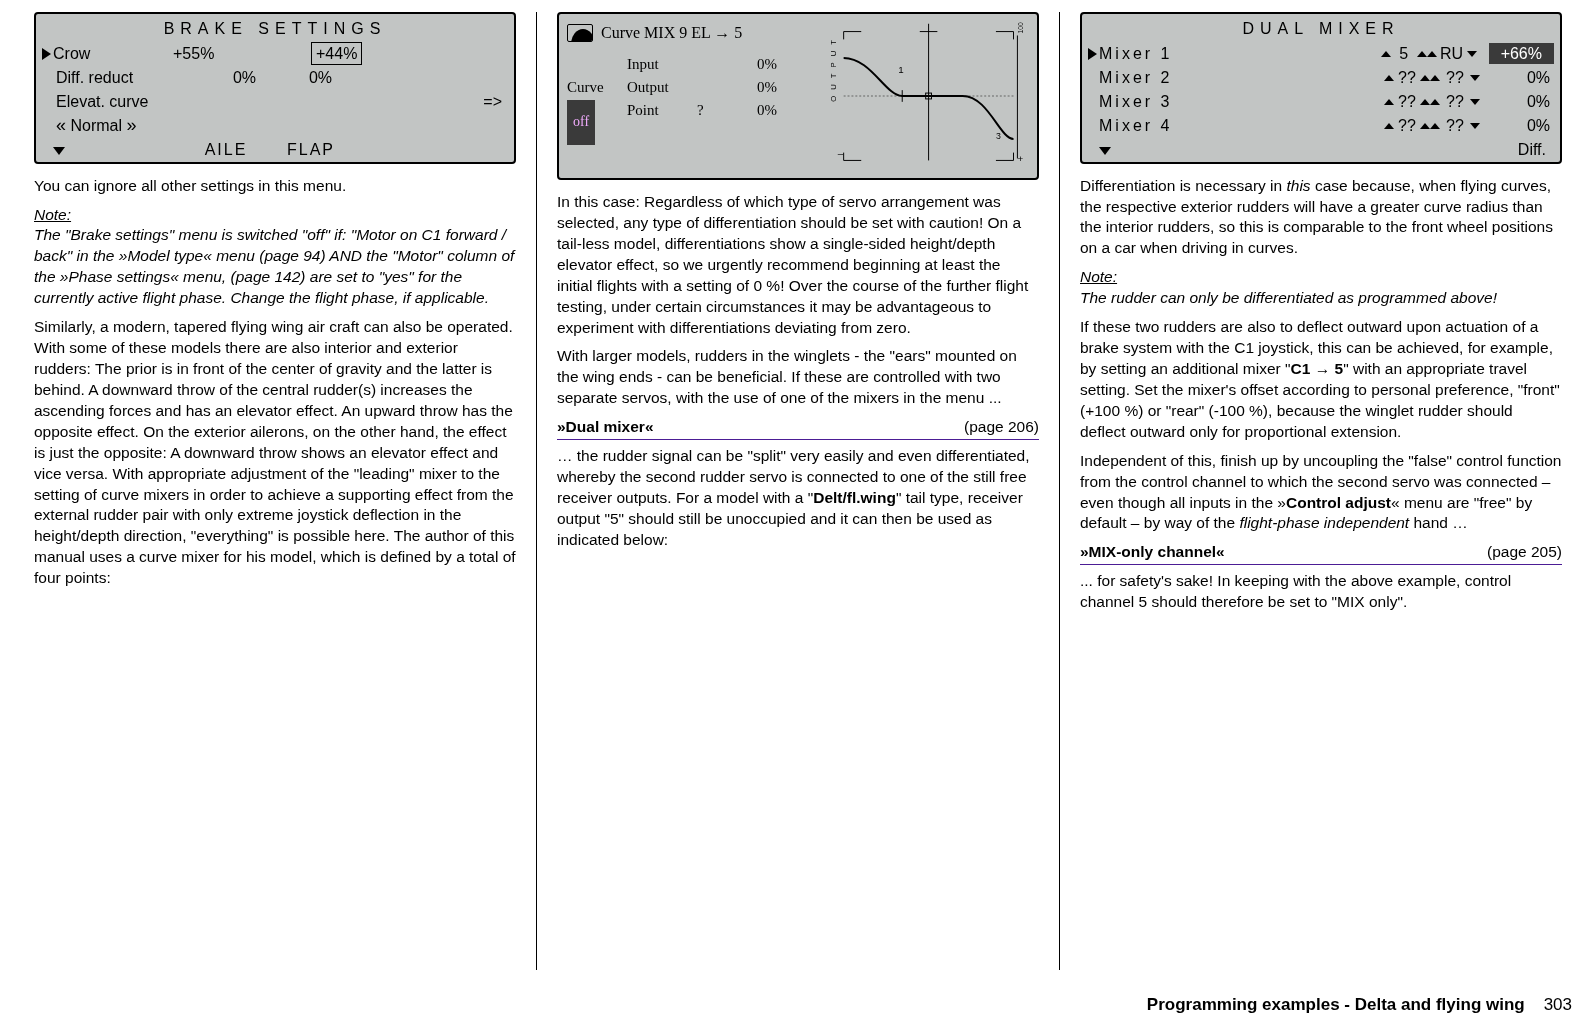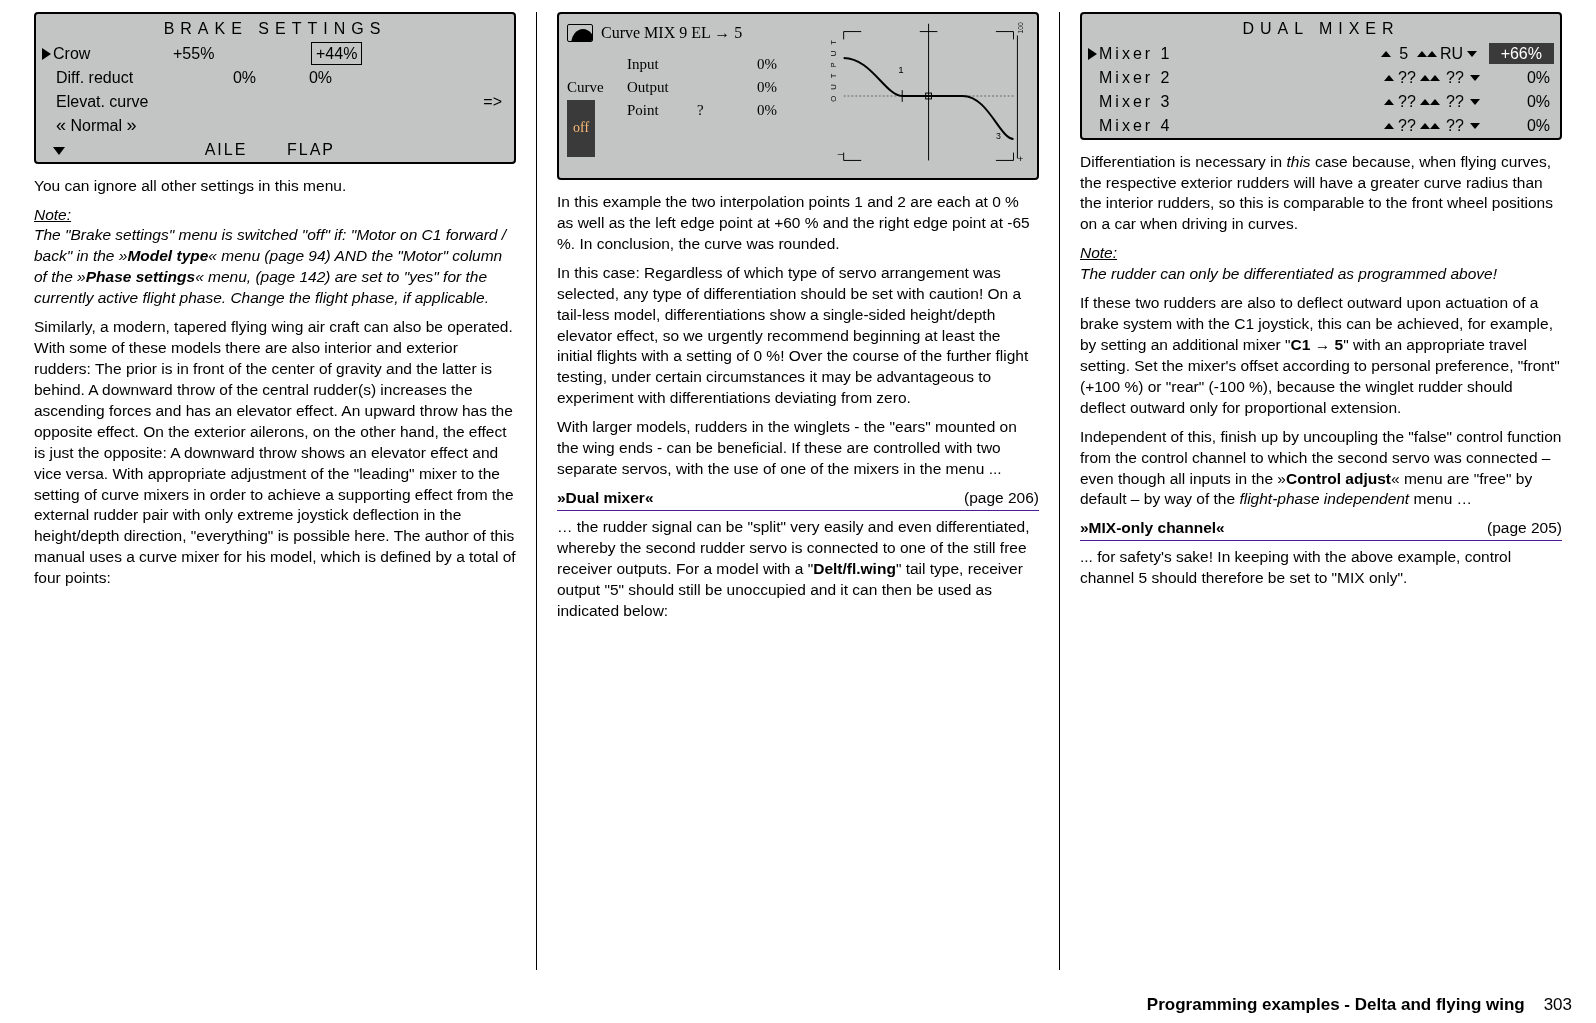--- a/index.html
+++ b/index.html
@@ -87,21 +87,21 @@
     text-align: right;
   }
   .dbl-l::before { content: "«"; font-size: 18px; }
   .dbl-r::after  { content: "»"; font-size: 18px; }
   .arrow-go::after { content: "=>"; letter-spacing: 0; }
   
   p { margin: 0 0 8px 0; text-align: left; }
   .note-label { text-decoration: underline; font-style: italic; }
   .italic { font-style: italic; }
   .bold { font-weight: bold; }
-  .bold-it { font-weight: bold; font-style: italic; }
+  .bold-it { font-weight: normal; font-style: italic; }
   .link-row {
     display: flex;
     justify-content: space-between;
     border-bottom: 1px solid #4c1d95;
     margin: 4px 0 6px 0;
     padding-bottom: 1px;
   }
   .footer {
     position: absolute;
     bottom: 6px;
@@ -119,21 +119,21 @@
     width: 26px; height: 18px; border:1px solid #000; border-radius: 2px;
     position: relative; background: #c2c5c4; overflow:hidden;
   }
   .arc-icon::before {
     content:""; position:absolute; left:3px; top:4px; width:20px; height:24px;
     border: 2px solid #000; border-radius: 50% 50% 0 0 / 60% 60% 0 0;
     border-bottom: none; background:#000;
     clip-path: polygon(0 0,100% 0,100% 55%,0 55%);
   }
   .curve-off {
-    background:#3a3a3a; color:#fdba74; padding:19px 6px; display:inline-block;
+    background:#3a3a3a; color:#f0abfc; padding:13px 6px; display:inline-block;
     font-size:14px; margin-right:20px;
   }
   .curve-tbl { display:grid; grid-template-columns: 60px 70px 30px 50px; row-gap:3px; font-size:15px; padding-left: 2px;}
   svg.graph { width: 100%; height: 100%; }
 </style>
 </head>
 <body>
 
 <div class="page">
 
@@ -237,21 +237,20 @@
           <line x1="72" y1="78" x2="72" y2="90" stroke="#000"></line>
           <text x="68" y="60" font-size="10">1</text>
 
           <rect x="96" y="81" width="6" height="6" fill="none" stroke="#000"></rect>
 
           <text x="168" y="128" font-size="9">3</text>
         </svg>
       </div>
     </div>
 
-    <p>In this example the two interpolation points 1 and 2 are each at 0 % as well as the left edge point at +60 % and the right edge point at -65 %. In conclusion, the curve was rounded.</p>
     <p>In this case: Regardless of which type of servo arrangement was selected, any type of differentiation should be set with caution! On a tail-less model, differentiations show a single-sided height/depth elevator effect, so we urgently recommend beginning at least the initial flights with a setting of 0 %! Over the course of the further flight testing, under certain circumstances it may be advantageous to experiment with differentiations deviating from zero.</p>
     <p>With larger models, rudders in the winglets - the "ears" mounted on the wing ends - can be beneficial. If these are controlled with two separate servos, with the use of one of the mixers in the menu ...</p>
     <div class="link-row">
       <span class="bold">»Dual mixer«</span>
       <span>(page 206)</span>
     </div>
     <p>
       <span>… the rudder signal can be "split" very easily and even differentiated, whereby the second rudder servo is connected to one of the still free receiver outputs. For a model with a "</span><span class="bold">Delt/fl.wing</span><span>" tail type, receiver output "5" should still be unoccupied and it can then be used as indicated below:</span>
     </p>
   </div>
@@ -308,34 +307,39 @@
             <span class="tri-up"></span>
             <span style="min-width:26px;text-align:center;display:inline-block">??</span>
             <span class="tri-up"></span>
             <span class="tri-up"></span>
             <span style="min-width:30px;text-align:center;display:inline-block">??</span>
             <span class="tri-dn-s"></span>
             <span style="width:12px"></span>
             <span style="min-width:62px;text-align:right;display:inline-block;padding-right:4px">0%</span>
           </div>
         </div>
+      <div class="lcd-row">
+        <span style="width:34px;text-align:center"><span class="tri-down"></span></span>
+        <span style="flex:1"></span>
+        <span style="padding-right:8px">Diff.</span>
+      </div>
     </div>
 
     <p>
       <span>Differentiation is necessary in </span><span class="italic">this</span><span> case because, when flying curves, the respective exterior rudders will have a greater curve radius than the interior rudders, so this is comparable to the front wheel positions on a car when driving in curves.</span>
     </p>
     <p>
       <span class="note-label">Note:</span><br>
       <span class="italic">The rudder can only be differentiated as programmed above!</span>
     </p>
     <p>
       <span>If these two rudders are also to deflect outward upon actuation of a brake system with the C1 joystick, this can be achieved, for example, by setting an additional mixer "</span><span class="bold">C1 → 5</span><span>" with an appropriate travel setting. Set the mixer's offset according to personal preference, "front" (+100 %) or "rear" (-100 %), because the winglet rudder should deflect outward only for proportional extension.</span>
     </p>
     <p>
-      <span>Independent of this, finish up by uncoupling the "false" control function from the control channel to which the second servo was connected – even though all inputs in the »</span><span class="bold">Control adjust</span><span>« menu are "free" by default – by way of the </span><span class="italic">flight-phase independent</span><span> menu …</span>
+      <span>Independent of this, finish up by uncoupling the "false" control function from the control channel to which the second servo was connected – even though all inputs in the »</span><span class="bold">Control adjust</span><span>« menu are "free" by default – by way of the </span><span class="italic">flight-phase independent</span><span> hand …</span>
     </p>
     <div class="link-row">
       <span class="bold">»MIX-only channel«</span>
       <span>(page 205)</span>
     </div>
     <p>... for safety's sake! In keeping with the above example, control channel 5 should therefore be set to "MIX only".</p>
   </div>
 </div>
 
 <div class="footer">

